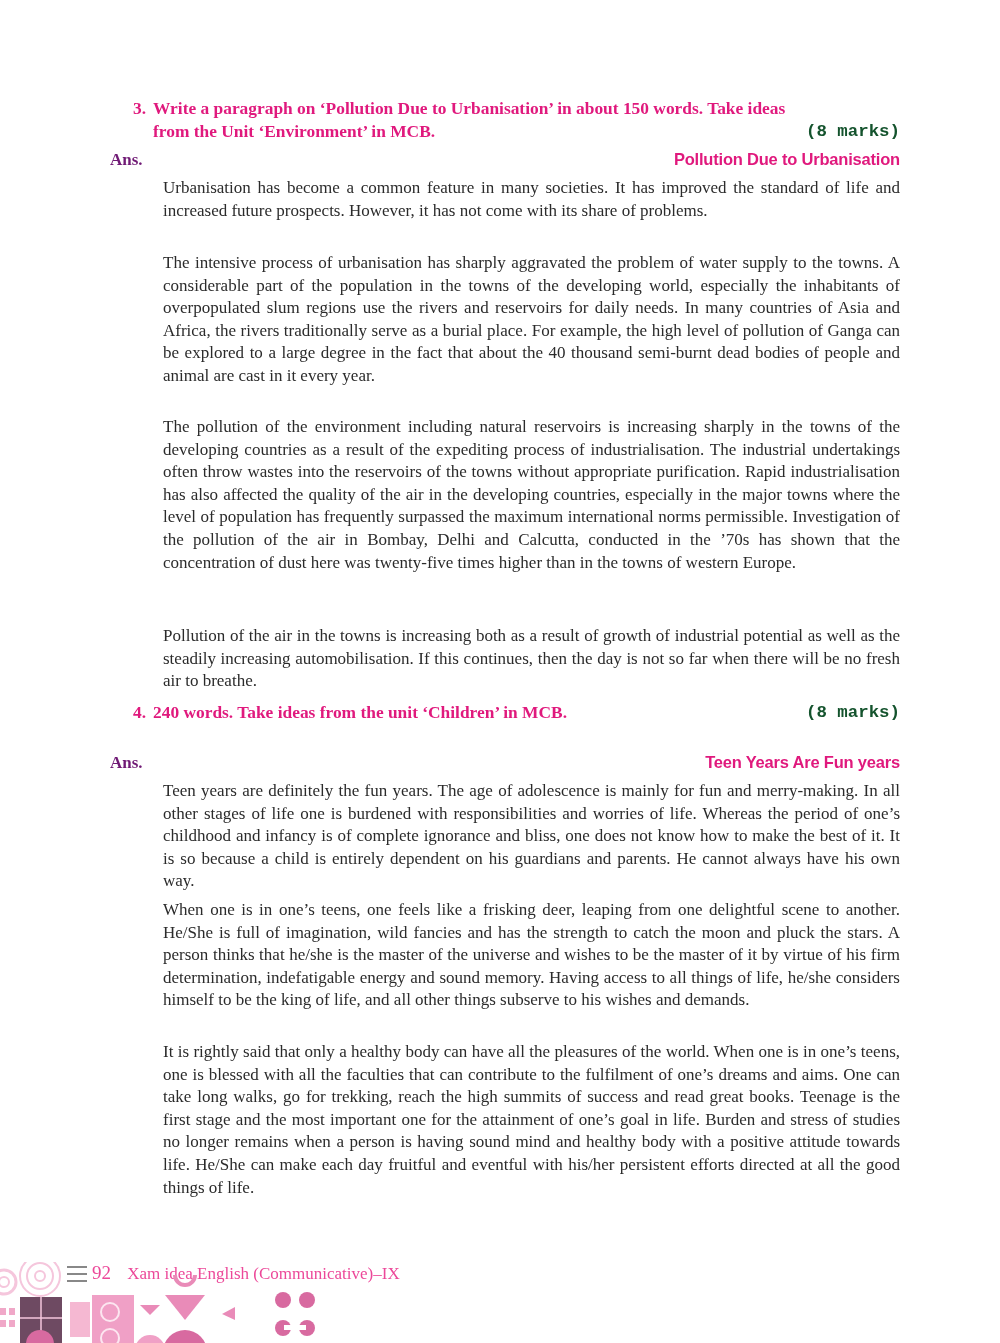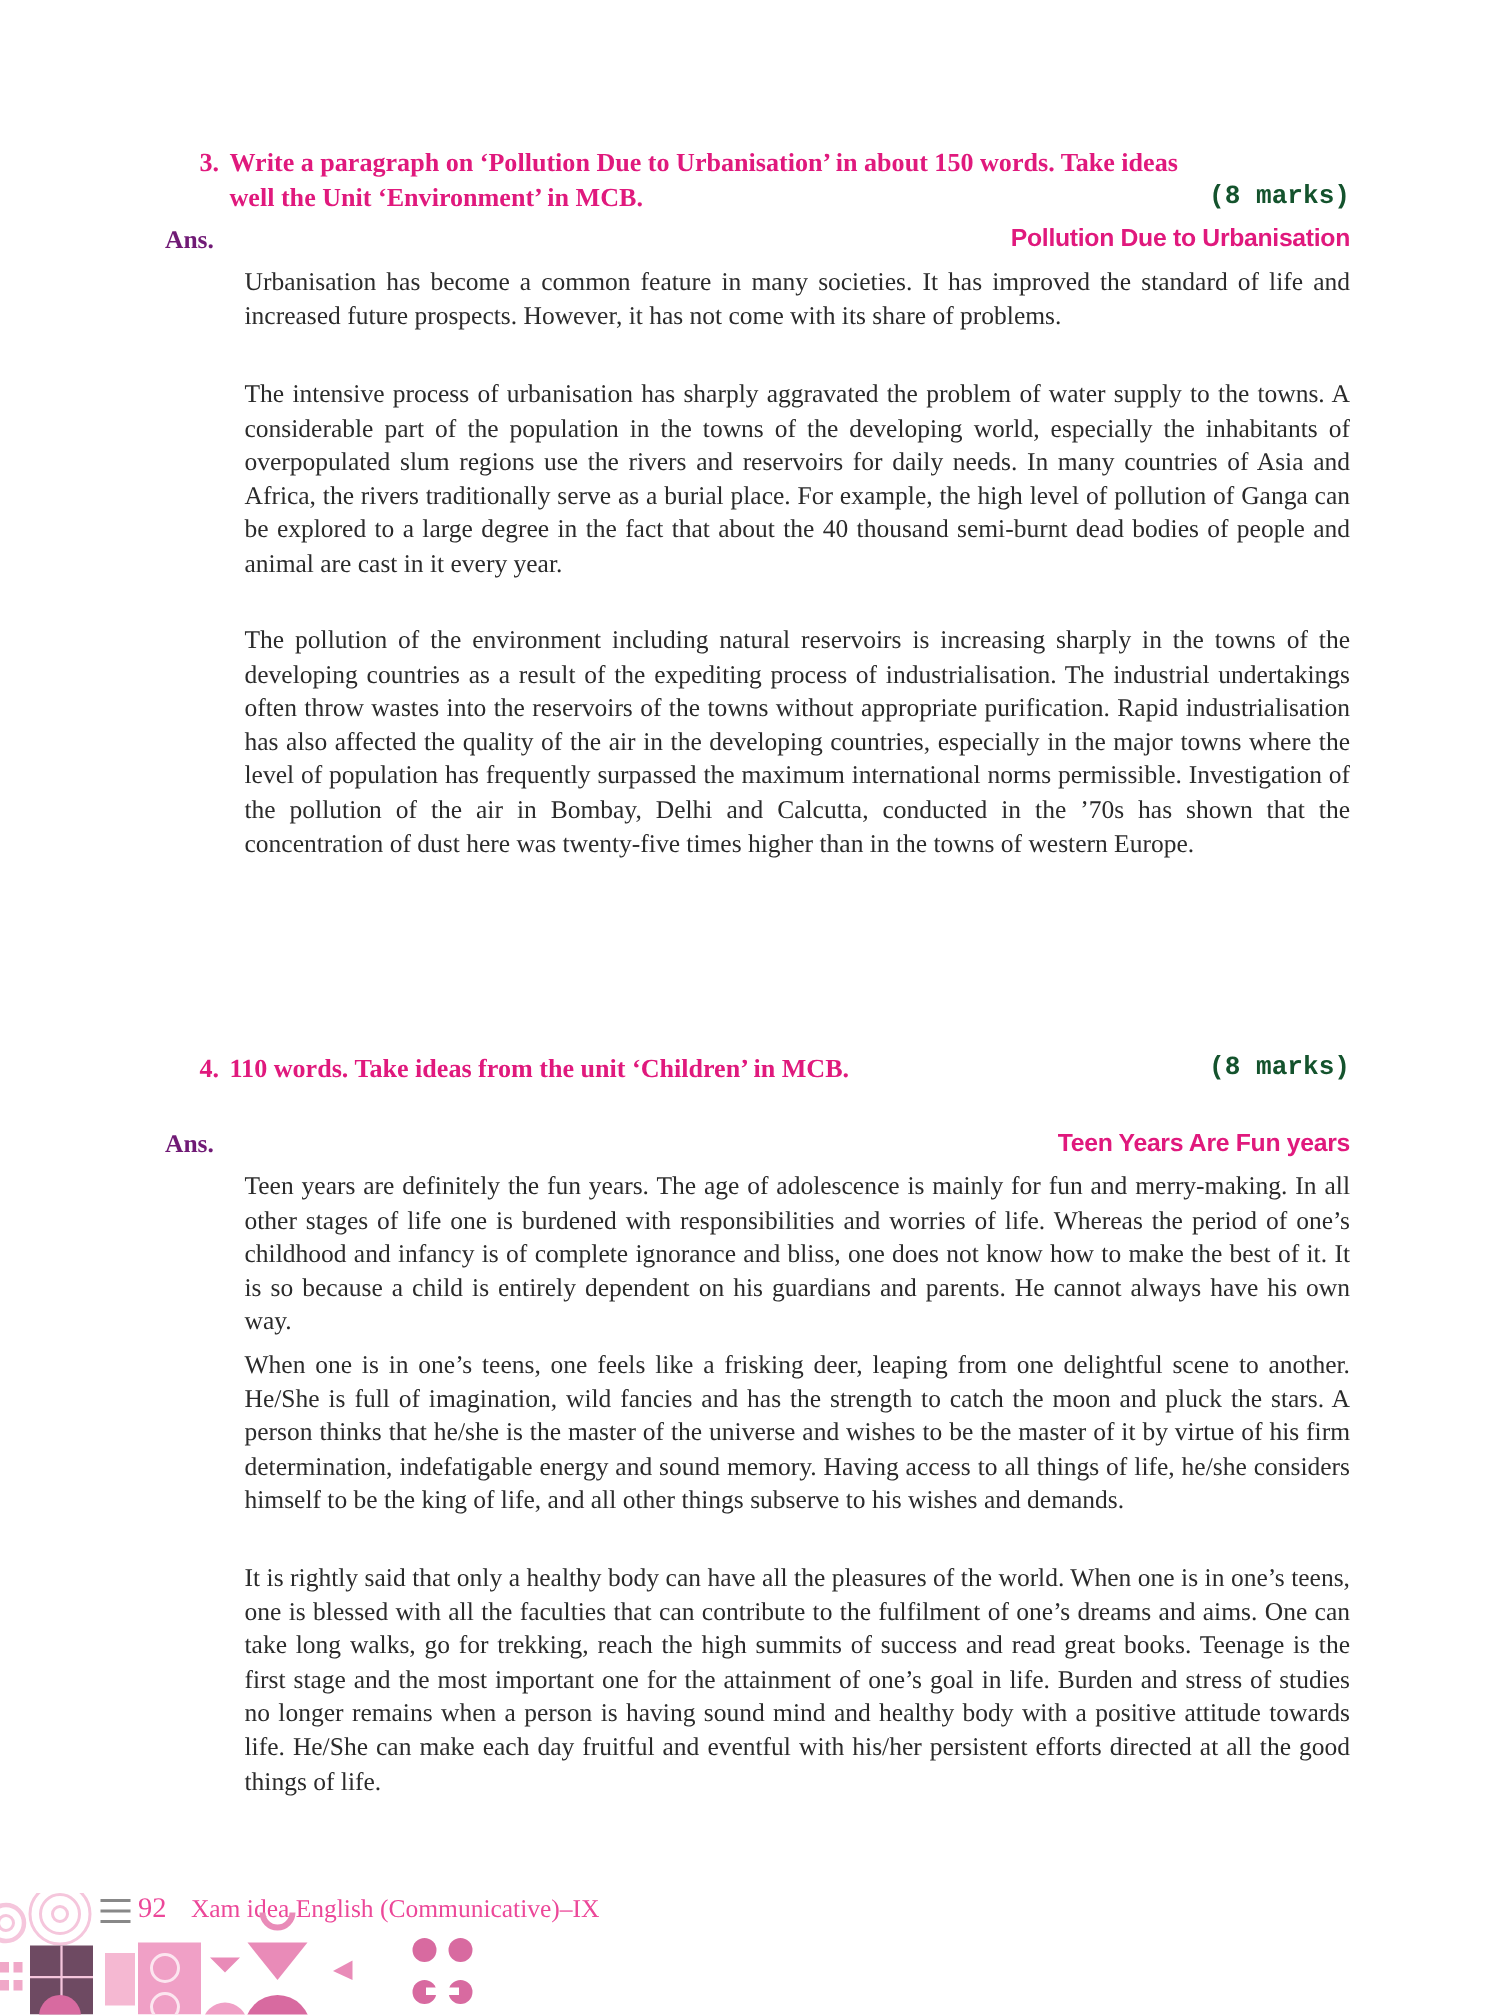--- a/index.html
+++ b/index.html
@@ -43,33 +43,34 @@
     .deco { position: absolute; }
   </style>
 </head>
 <body>
 
 <div class="page">
 
   <div class="q" style="top:97px;">
     <span class="num">3.</span>
     <span class="text">Write a paragraph on ‘Pollution Due to Urbanisation’ in about 150 words. Take ideas</span>
-    <span class="text">well the Unit ‘Environment’ in MCB.</span>
+    <span class="text">from the Unit ‘Environment’ in MCB.</span>
     <span class="marks">(8 marks)</span>
   </div>
   <div class="ans-label" style="top:150px;">Ans.</div>
   <div class="ans-title" style="top:150px;">Pollution Due to Urbanisation</div>
 
   <p class="para" style="top:177px;">Urbanisation has become a common feature in many societies. It has improved the standard of life and increased future prospects. However, it has not come with its share of problems.</p>
   <p class="para" style="top:252px;">The intensive process of urbanisation has sharply aggravated the problem of water supply to the towns. A considerable part of the population in the towns of the developing world, especially the inhabitants of overpopulated slum regions use the rivers and reservoirs for daily needs. In many countries of Asia and Africa, the rivers traditionally serve as a burial place. For example, the high level of pollution of Ganga can be explored to a large degree in the fact that about the 40 thousand semi-burnt dead bodies of people and animal are cast in it every year.</p>
   <p class="para" style="top:416px;">The pollution of the environment including natural reservoirs is increasing sharply in the towns of the developing countries as a result of the expediting process of industrialisation. The industrial undertakings often throw wastes into the reservoirs of the towns without appropriate purification. Rapid industrialisation has also affected the quality of the air in the developing countries, especially in the major towns where the level of population has frequently surpassed the maximum international norms permissible. Investigation of the pollution of the air in Bombay, Delhi and Calcutta, conducted in the ’70s has shown that the concentration of dust here was twenty-five times higher than in the towns of western Europe.</p>
+  <p class="para" style="top:625px;">Pollution of the air in the towns is increasing both as a result of growth of industrial potential as well as the steadily increasing automobilisation. If this continues, then the day is not so far when there will be no fresh air to breathe.</p>
 
   <div class="q" style="top:701px;">
     <span class="num">4.</span>
-    <span class="text">110 words. Take ideas from the unit ‘Children’ in MCB.</span>
+    <span class="text">240 words. Take ideas from the unit ‘Children’ in MCB.</span>
     <span class="marks">(8 marks)</span>
   </div>
   <div class="ans-label" style="top:753px;">Ans.</div>
   <div class="ans-title" style="top:753px;">Teen Years Are Fun years</div>
 
   <p class="para" style="top:780px;">Teen years are definitely the fun years. The age of adolescence is mainly for fun and merry-making. In all other stages of life one is burdened with responsibilities and worries of life. Whereas the period of one’s childhood and infancy is of complete ignorance and bliss, one does not know how to make the best of it. It is so because a child is entirely dependent on his guardians and parents. He cannot always have his own way.</p>
   <p class="para" style="top:899px;">When one is in one’s teens, one feels like a frisking deer, leaping from one delightful scene to another. He/She is full of imagination, wild fancies and has the strength to catch the moon and pluck the stars. A person thinks that he/she is the master of the universe and wishes to be the master of it by virtue of his firm determination, indefatigable energy and sound memory. Having access to all things of life, he/she considers himself to be the king of life, and all other things subserve to his wishes and demands.</p>
   <p class="para" style="top:1041px;">It is rightly said that only a healthy body can have all the pleasures of the world. When one is in one’s teens, one is blessed with all the faculties that can contribute to the fulfilment of one’s dreams and aims. One can take long walks, go for trekking, reach the high summits of success and read great books. Teenage is the first stage and the most important one for the attainment of one’s goal in life. Burden and stress of studies no longer remains when a person is having sound mind and healthy body with a positive attitude towards life. He/She can make each day fruitful and eventful with his/her persistent efforts directed at all the good things of life.</p>
 
   <div class="menu-lines">

